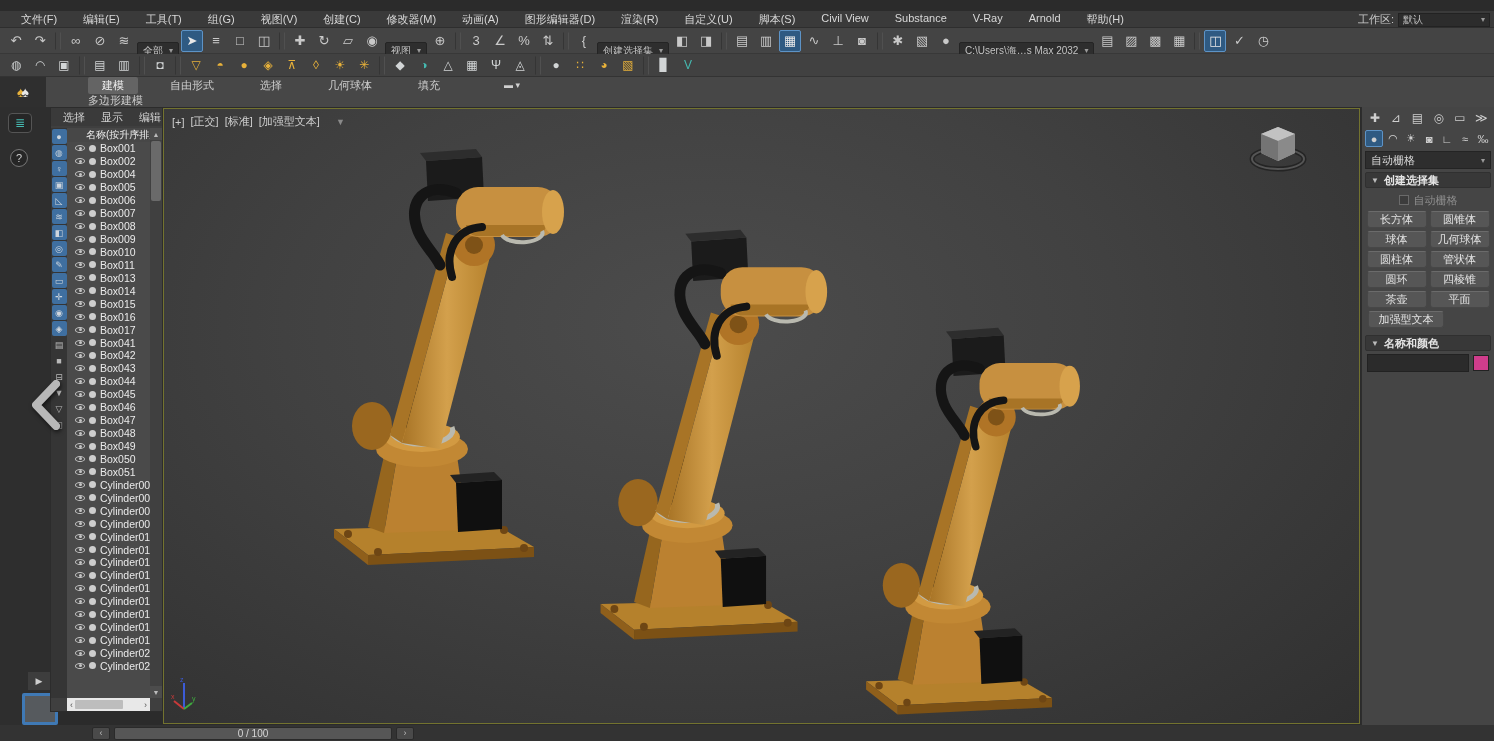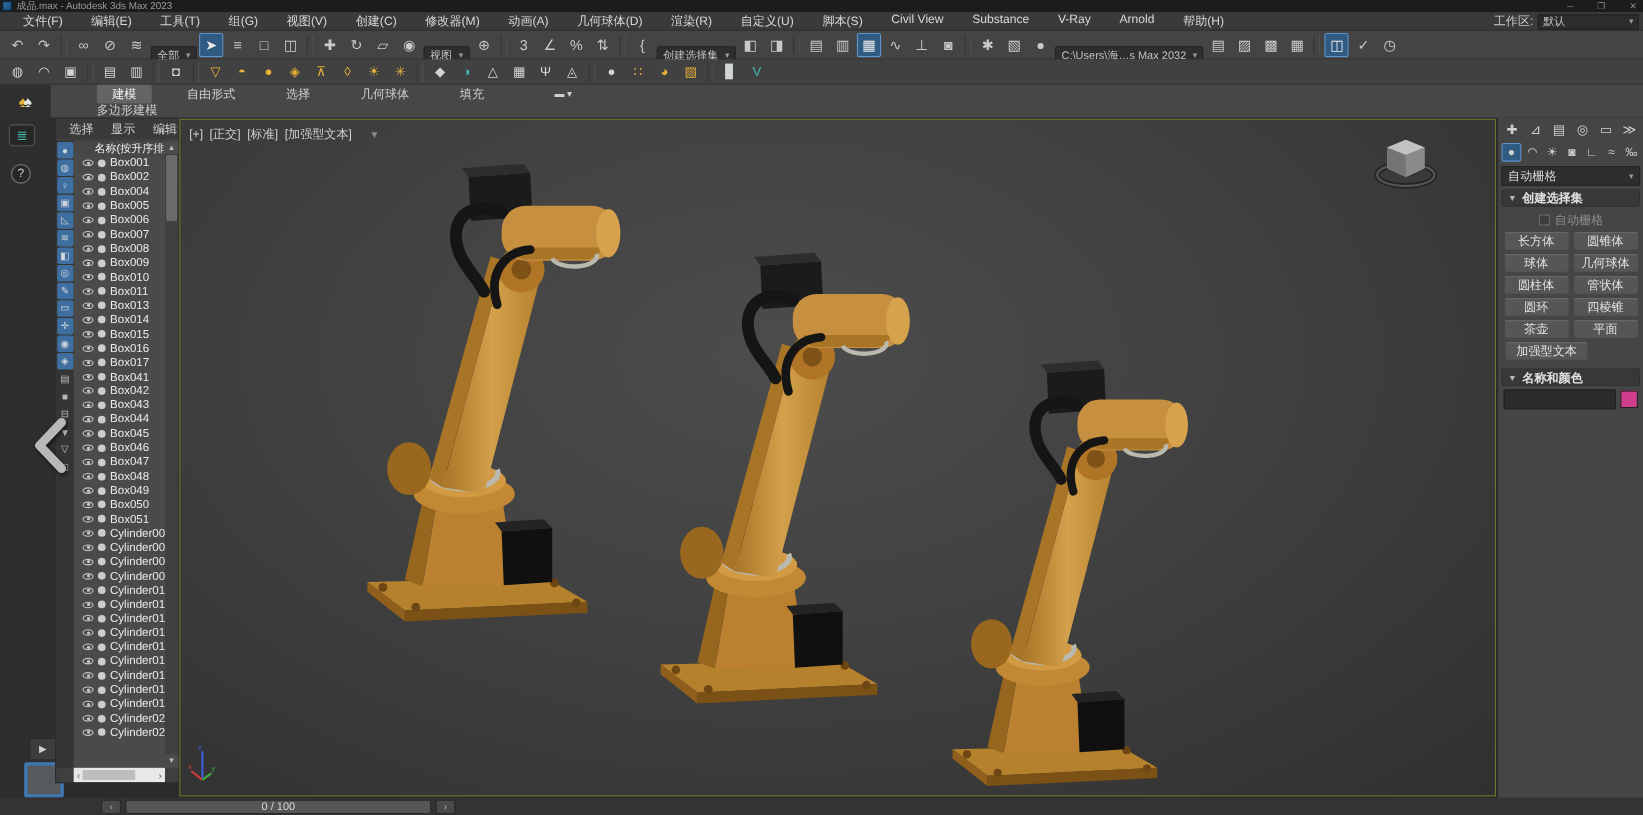--- a/index.html
+++ b/index.html
@@ -101,43 +101,33 @@
   #timeline{position:absolute;left:0;right:0;top:725px;height:16px;background:#333;display:flex;align-items:center;}
   .tl-btn{width:18px;height:13px;background:#4a4a4a;border:1px solid #2a2a2a;color:#bbb;display:flex;align-items:center;justify-content:center;font-size:9px;border-radius:2px;}
   .tl-btn.prev{margin-left:92px;}
   .tl-track{width:278px;height:13px;margin:0 4px;background:#565656;border:1px solid #2a2a2a;color:#d6d6d6;display:flex;align-items:center;justify-content:center;font-size:10px;border-radius:2px;}
 </style>
 </head>
 <body>
 
 <div id="app">
 
-  <div id="titlebar">
-    <span class="app-ico"></span>
-    <span class="ttl">成品.max - Autodesk 3ds Max 2023</span>
-    <div class="winctl">
-
-    <span><i style="font-style:normal">─</i></span>
-        <span><i style="font-style:normal">❐</i></span>
-        <span><i style="font-style:normal">✕</i></span>
-      </div>
-  </div>
 
   <div id="menubar">
     <div style="display:flex">
 
     <span class="mi"><i style="font-style:normal">文件(F)</i></span>
         <span class="mi"><i style="font-style:normal">编辑(E)</i></span>
         <span class="mi"><i style="font-style:normal">工具(T)</i></span>
         <span class="mi"><i style="font-style:normal">组(G)</i></span>
         <span class="mi"><i style="font-style:normal">视图(V)</i></span>
         <span class="mi"><i style="font-style:normal">创建(C)</i></span>
         <span class="mi"><i style="font-style:normal">修改器(M)</i></span>
         <span class="mi"><i style="font-style:normal">动画(A)</i></span>
-        <span class="mi"><i style="font-style:normal">几何球体(D)</i></span>
+        <span class="mi"><i style="font-style:normal">图形编辑器(D)</i></span>
         <span class="mi"><i style="font-style:normal">渲染(R)</i></span>
         <span class="mi"><i style="font-style:normal">自定义(U)</i></span>
         <span class="mi"><i style="font-style:normal">脚本(S)</i></span>
         <span class="mi"><i style="font-style:normal">Civil View</i></span>
         <span class="mi"><i style="font-style:normal">Substance</i></span>
         <span class="mi"><i style="font-style:normal">V-Ray</i></span>
         <span class="mi"><i style="font-style:normal">Arnold</i></span>
         <span class="mi"><i style="font-style:normal">帮助(H)</i></span>
       </div>
     <div class="wsbox">

